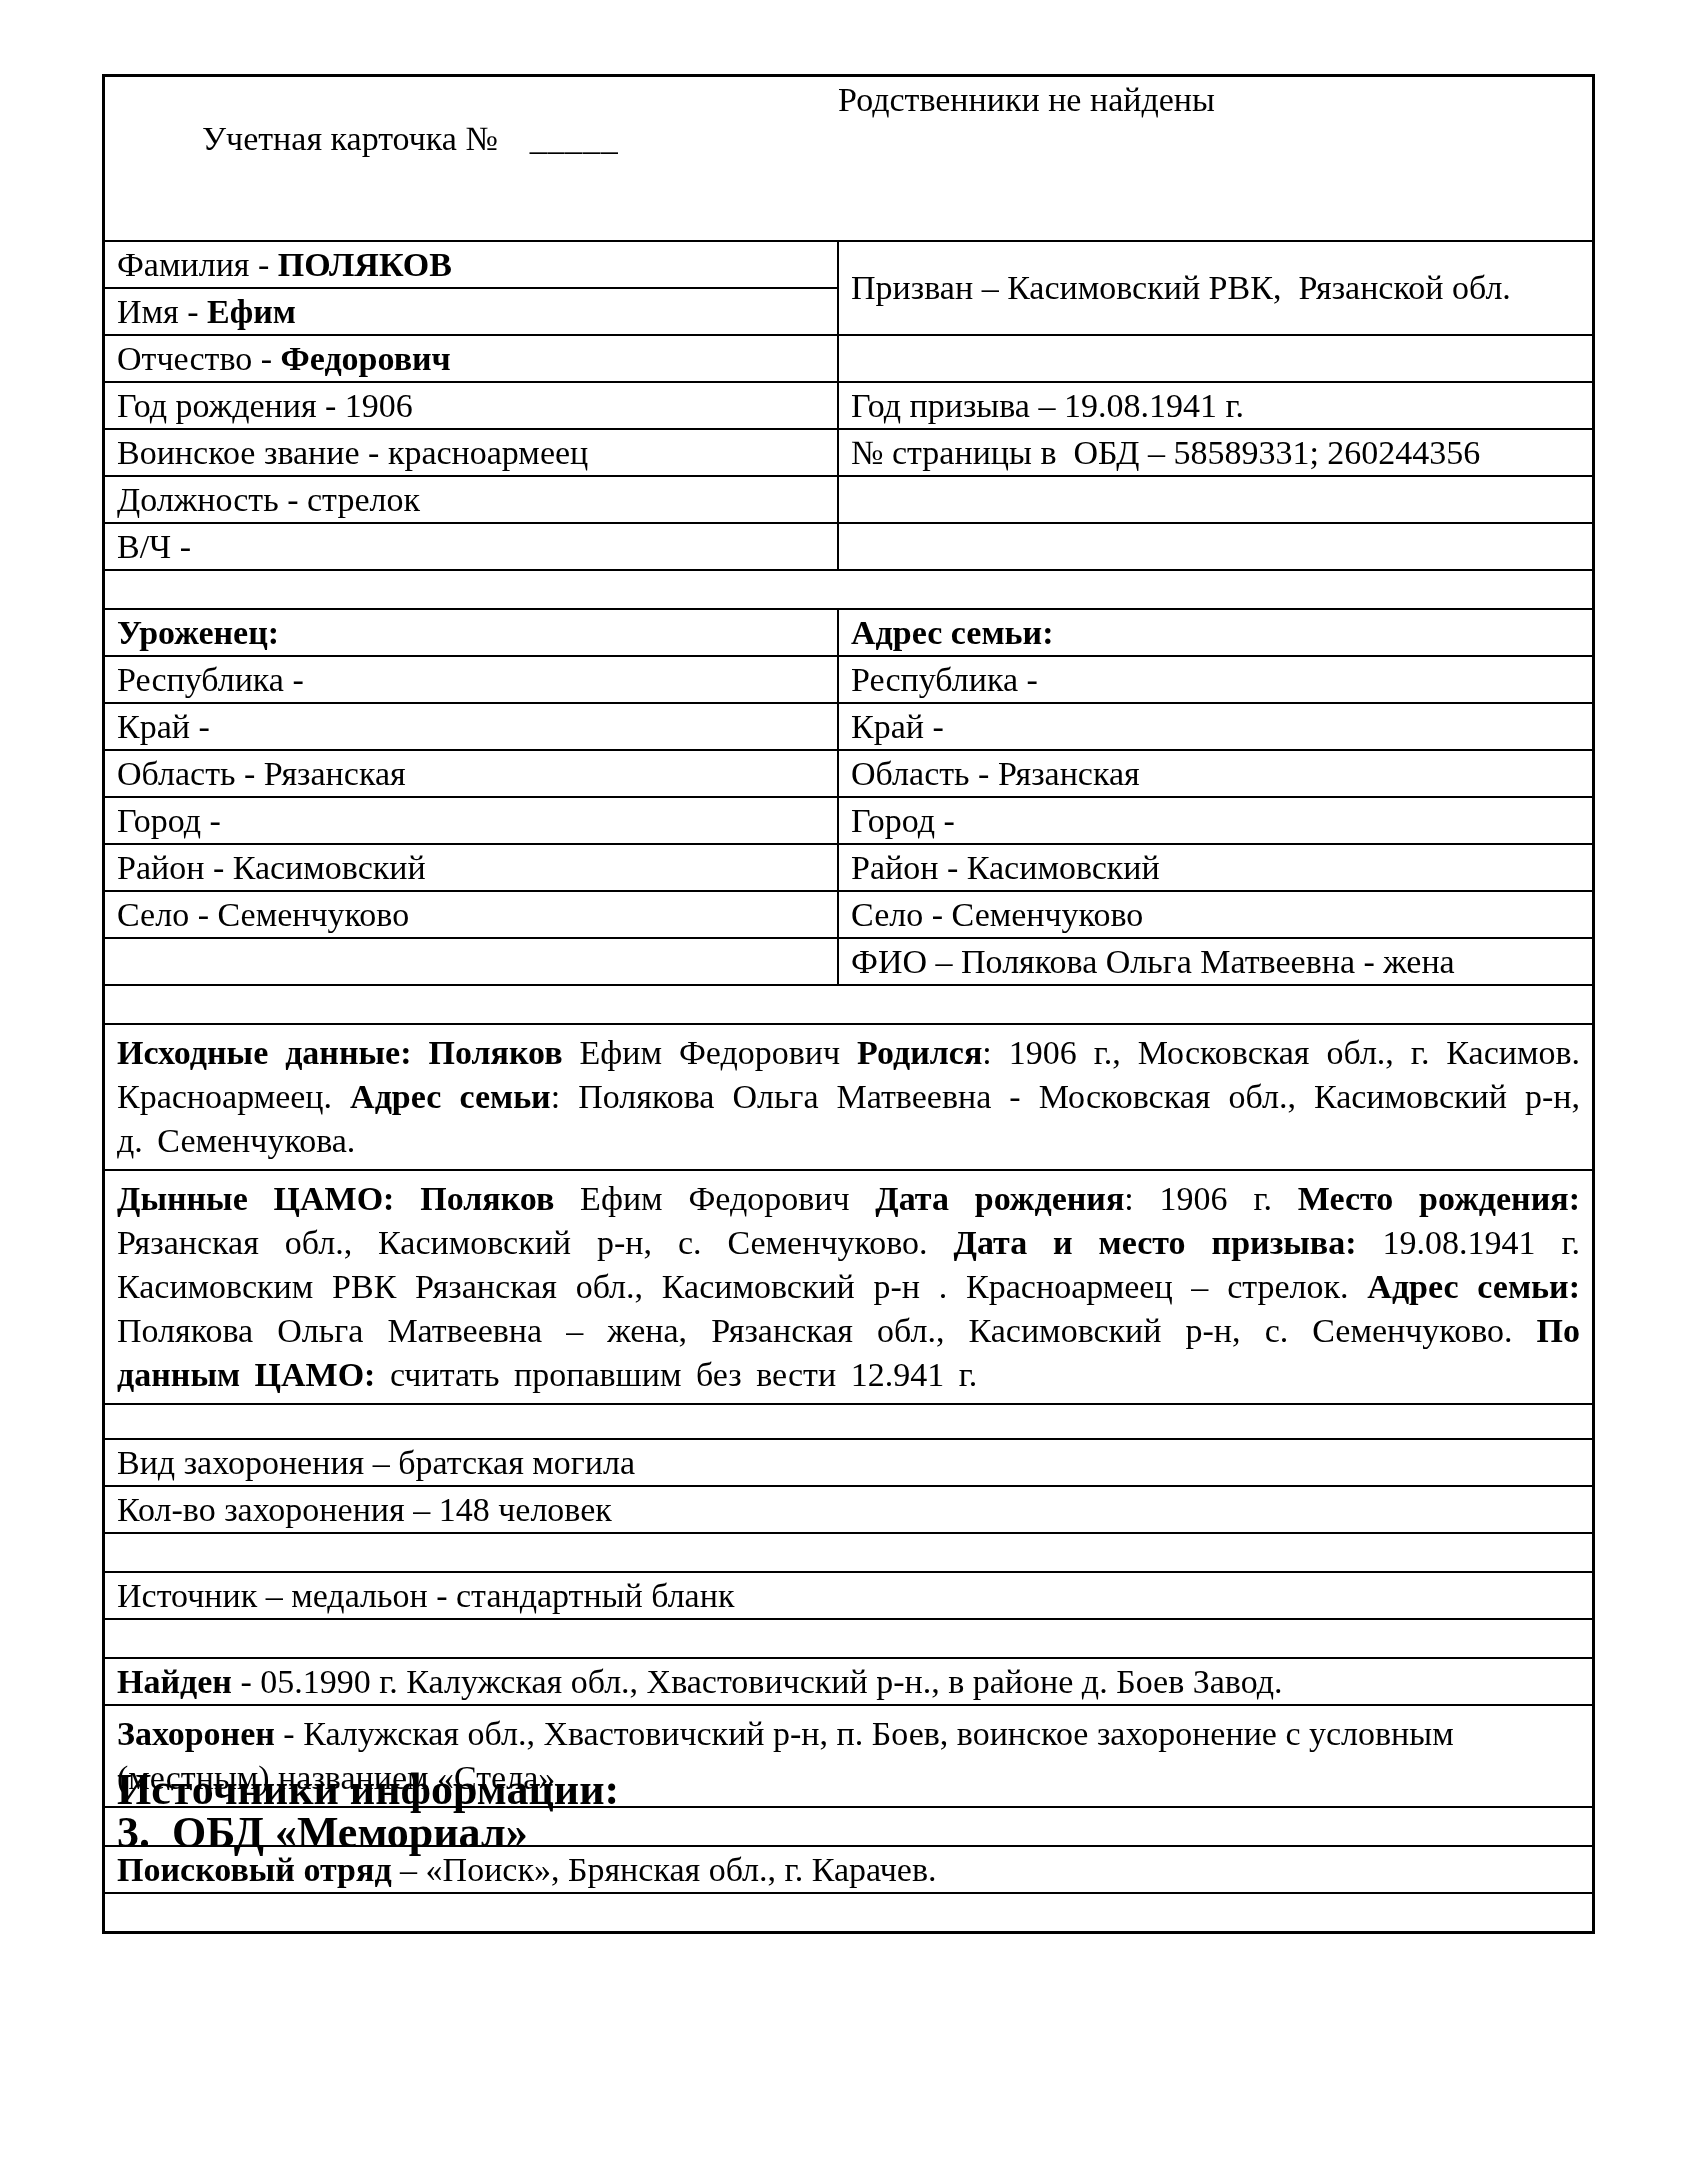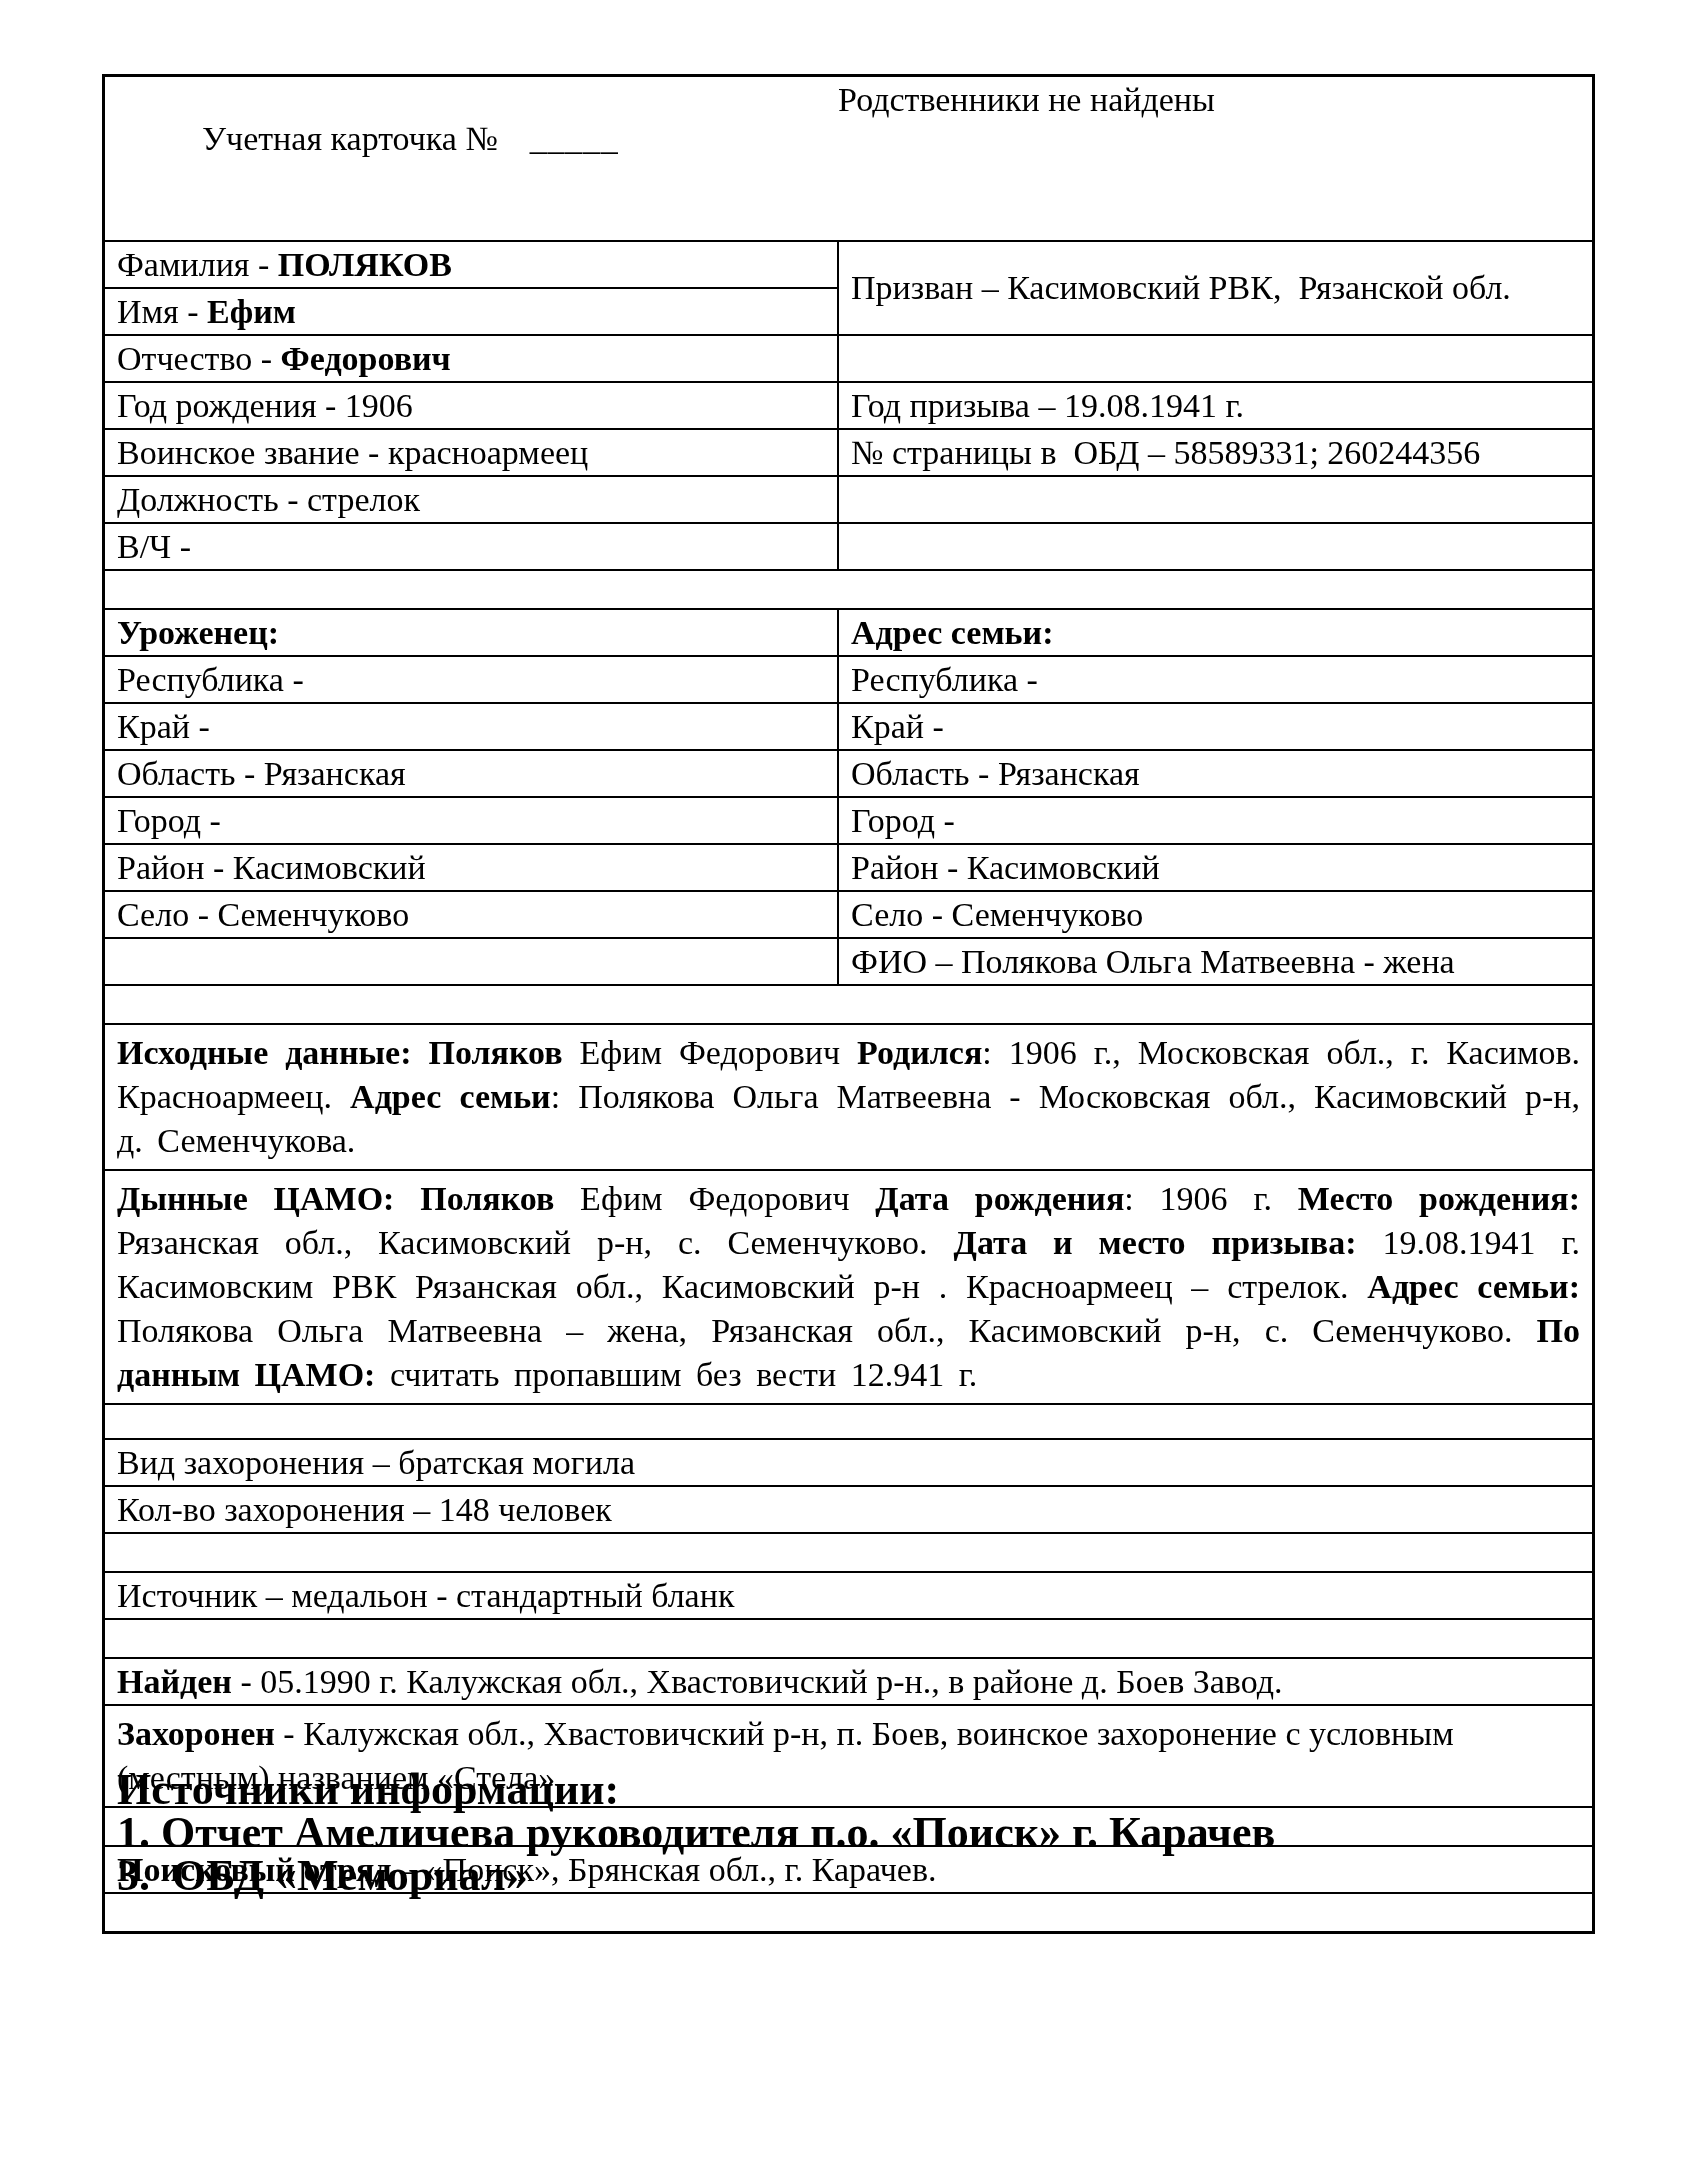--- a/index.html
+++ b/index.html
@@ -208,18 +208,17 @@
 
       <tr class="spacer">
           <td colspan="2"></td>
         </tr>
 
     </tbody>
   </table>
 
   <div class="sources">
     <div>Источники информации:</div>
-    <div>1. Отчет Амеличева руководителя п.о. «Поиск» г. Карачев</div>
     <div>3.  ОБД «Мемориал»</div>
   </div>
 
 </div>
 
 
 </body></html>

